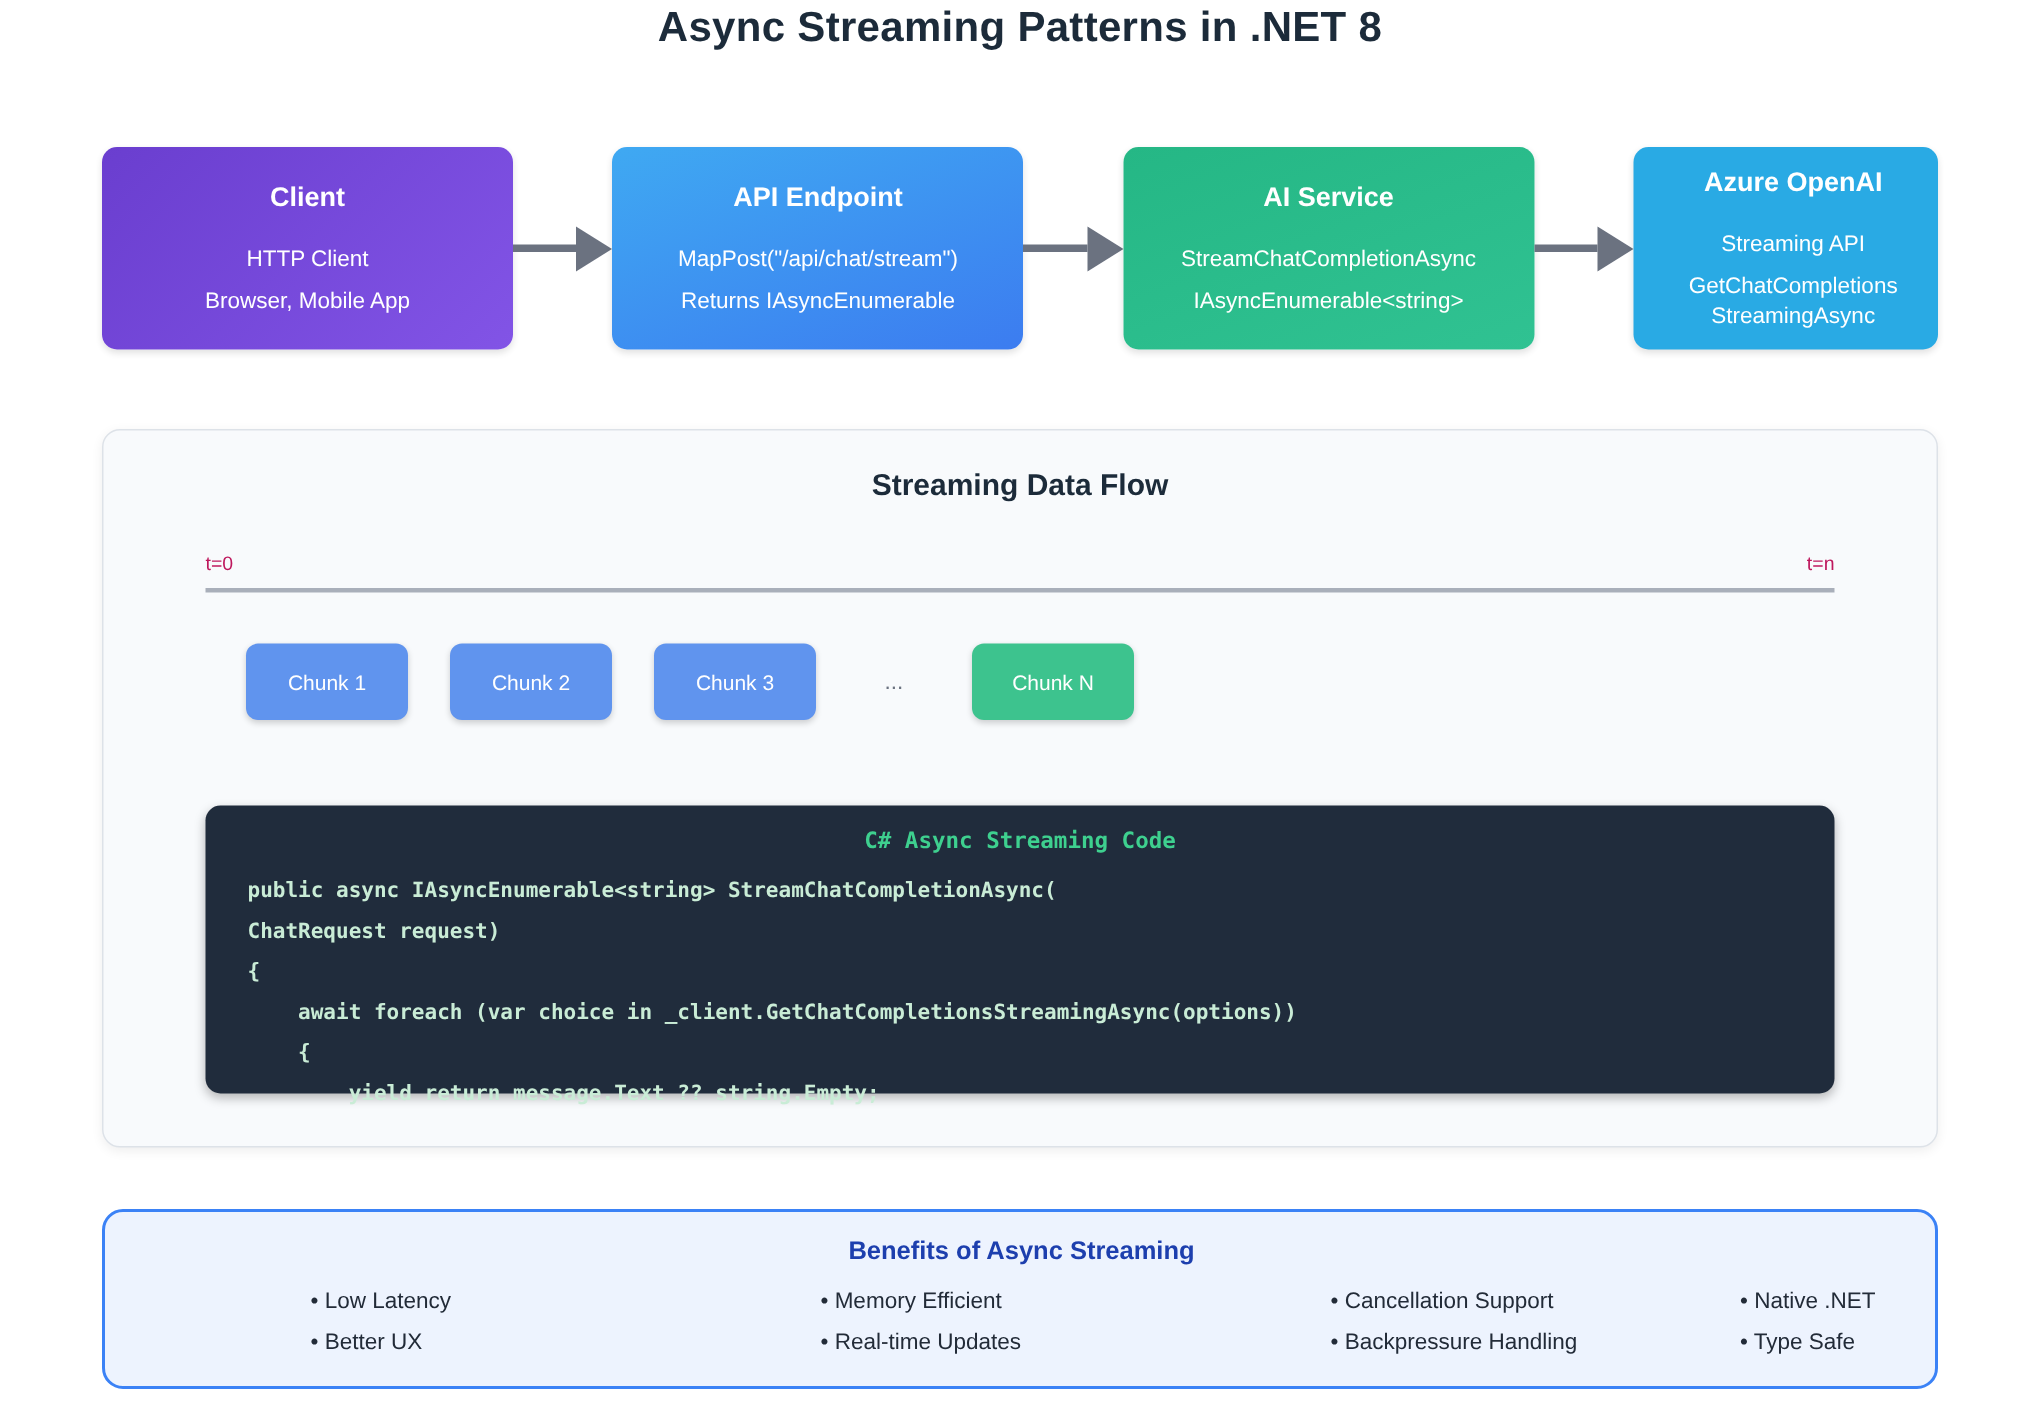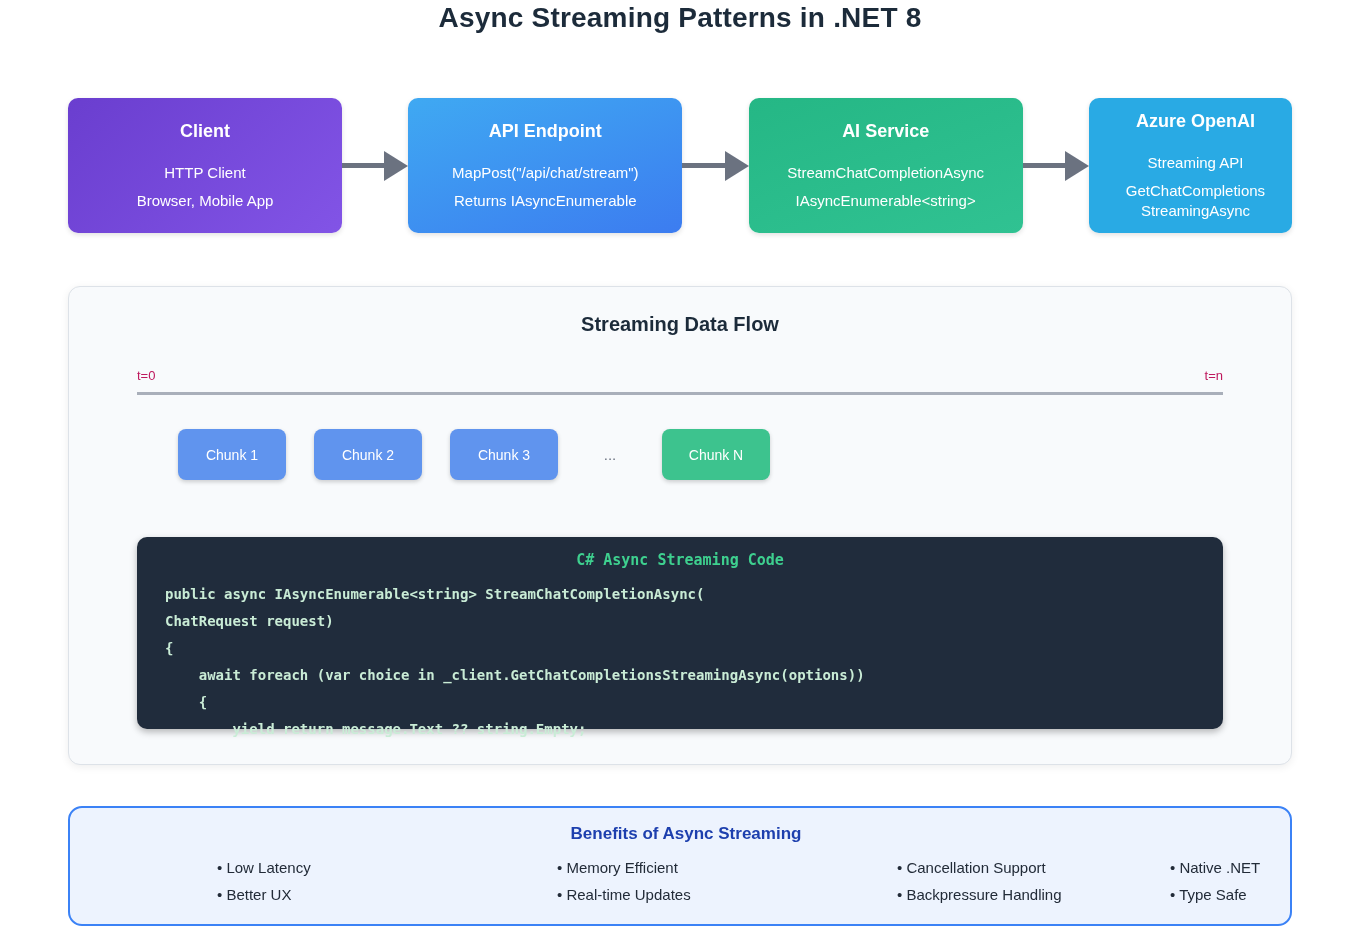--- a/index.html
+++ b/index.html
@@ -76,21 +76,21 @@
   .timeline { margin-top: 32px; }
   .timeline-labels {
     display: flex;
     justify-content: space-between;
     font-size: 13px;
     color: #be185d;
   }
   .timeline-line { margin-top: 9px; height: 3px; background: #a9afba; }
 
   .chunks {
-    margin: 34px 0 0 41px;
+    margin: 34px 0 0 27px;
     display: flex;
     align-items: center;
     gap: 28px;
   }
   .chunk {
     width: 108px; height: 51px;
     border-radius: 8px;
     display: flex; align-items: center; justify-content: center;
     color: #ffffff; font-size: 14px;
     box-shadow: 0 2px 4px rgba(0,0,0,0.18);
@@ -124,21 +124,21 @@
     color: #c9ecd6;
     white-space: pre;
   }
 
   
   .benefits-panel {
     margin: 41px 68px 0 68px;
     background: #edf3fe;
     border: 2px solid #3b82f6;
     border-radius: 14px;
-    padding: 16px 0 16px 12px;
+    padding: 16px 0 16px 2px;
   }
   .benefits-title {
     text-align: center;
     font-size: 17px;
     font-weight: 700;
     color: #1d3fae;
   }
   .benefits-grid {
     margin: 10px 0 0 135px;
     display: grid;

